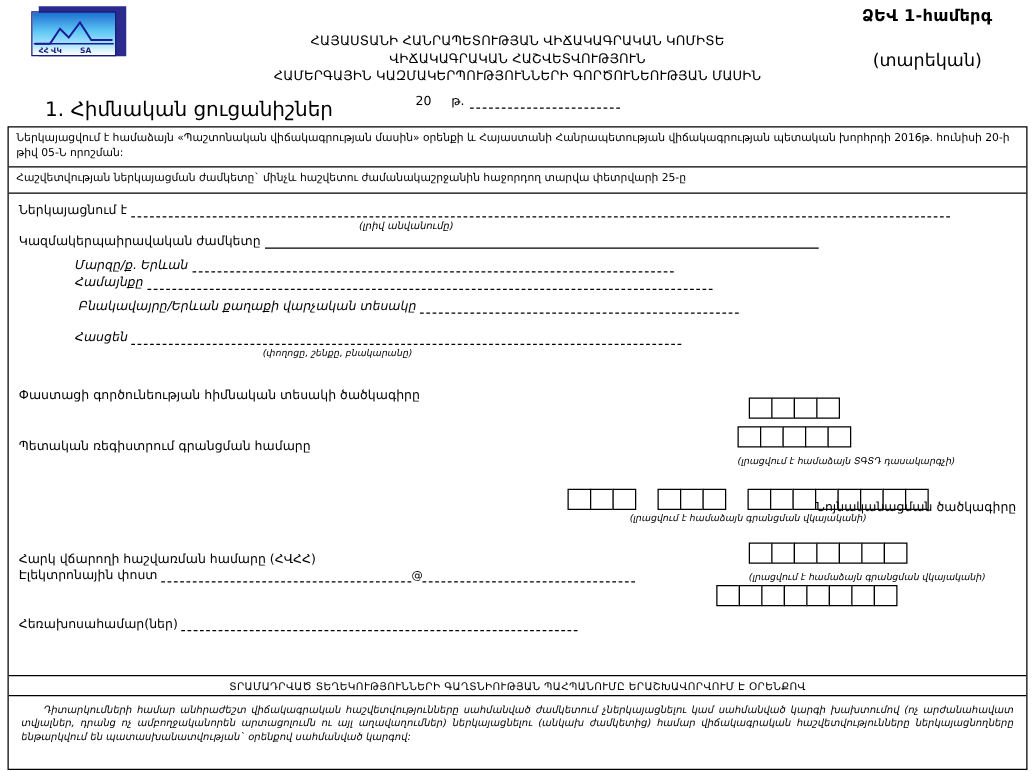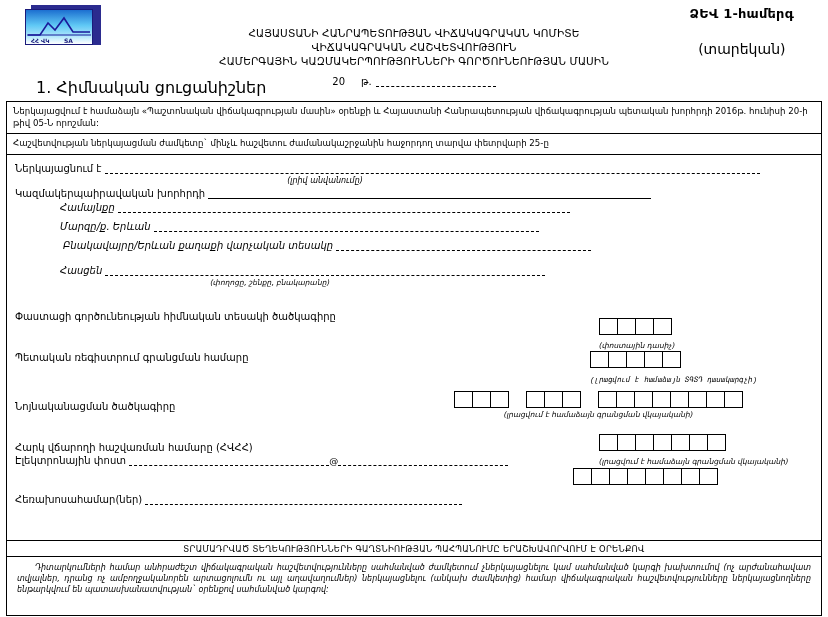--- a/index.html
+++ b/index.html
@@ -216,35 +216,35 @@
 
   <div class="body-area">
 
     <div class="row" style="margin-top:2px;">
       <span class="lbl">Ներկայացնում է</span>
       <span class="dash" style="width:655px;"></span>
     </div>
     <div class="caption" style="width:560px;margin-left:30px;">(լրիվ անվանումը)</div>
 
     <div class="row" style="margin-top:3px;">
-      <span class="lbl">Կազմակերպաիրավական խորհրդի</span>
+      <span class="lbl">Կազմակերպաիրավական ժամկետը</span>
       <span class="solid" style="width:443px;"></span>
     </div>
 
+
+    <div class="row" style="margin-top:8px;margin-left:45px;">
+      <span class="lbl ital">Մարզը/ք. Երևան</span>
+      <span class="dash" style="width:385px;"></span>
+    </div>
 
     <div class="row" style="margin-top:3px;margin-left:45px;">
       <span class="lbl ital">Համայնքը</span>
       <span class="dash" style="width:452px;"></span>
     </div>
 
-    <div class="row" style="margin-top:8px;margin-left:45px;">
-      <span class="lbl ital">Մարզը/ք. Երևան</span>
-      <span class="dash" style="width:385px;"></span>
-    </div>
-
     <div class="row" style="margin-top:8px;margin-left:48px;">
       <span class="lbl ital">Բնակավայրը/Երևան քաղաքի վարչական տեսակը</span>
       <span class="dash" style="width:255px;"></span>
     </div>
 
     <div class="row" style="margin-top:14px;margin-left:45px;">
       <span class="lbl ital">Հասցեն</span>
       <span class="dash" style="width:440px;"></span>
     </div>
     <div class="caption small" style="width:320px;margin-left:95px;">(փողոցը, շենքը, բնակարանը)</div>
@@ -255,21 +255,21 @@
         <div class="bx"></div>
         <div class="bx"></div>
         <div class="bx"></div>
       </div>
       <div class="caption small" style="margin-top:2px;">(փոստային դասիչ)</div>
     </div>
 
     <div class="row" style="margin-top:24px;">
       <span class="lbl">Փաստացի գործունեության հիմնական տեսակի ծածկագիրը</span>
     </div>
-    <div class="abs" style="left:583px;top:196px;font-family:Liberation Mono, monospace;">
+    <div class="abs" style="left:583px;top:186px;">
       <div class="boxes">
         <div class="bx"></div>
         <div class="bx"></div>
         <div class="bx"></div>
         <div class="bx"></div>
         <div class="bx"></div>
       </div>
       <div class="caption small" style="margin-top:2px;">(լրացվում է համաձայն ՏԳՏԴ դասակարգչի)</div>
     </div>
 
@@ -295,21 +295,21 @@
           <div class="bx"></div>
           <div class="bx"></div>
           <div class="bx"></div>
           <div class="bx"></div>
           <div class="bx"></div>
         </div>
       </div>
       <div class="caption small" style="margin-top:2px;">(լրացվում է համաձայն գրանցման վկայականի)</div>
     </div>
 
-    <div class="row" style="margin-top:38px;">
+    <div class="row" style="margin-top:38px;text-align:right;">
       <span class="lbl">Նոյնականացման ծածկագիրը</span>
     </div>
     <div class="abs" style="left:592px;top:279px;">
       <div class="boxes">
         <div class="bx"></div>
         <div class="bx"></div>
         <div class="bx"></div>
         <div class="bx"></div>
         <div class="bx"></div>
         <div class="bx"></div>

